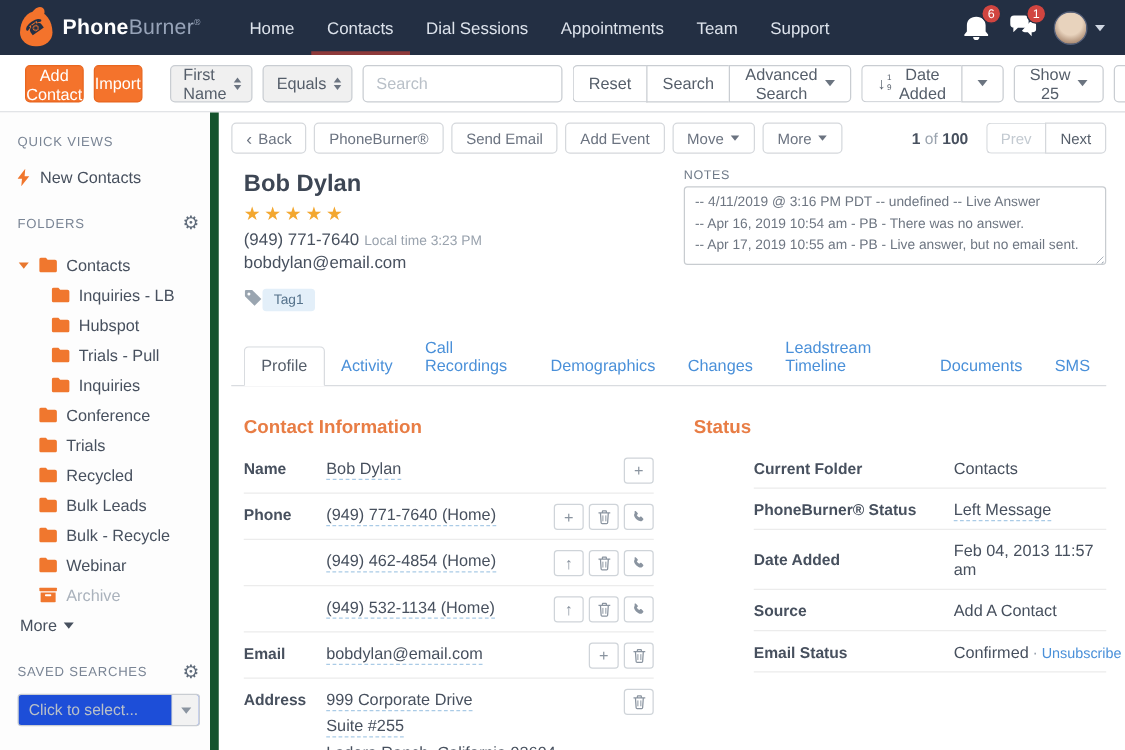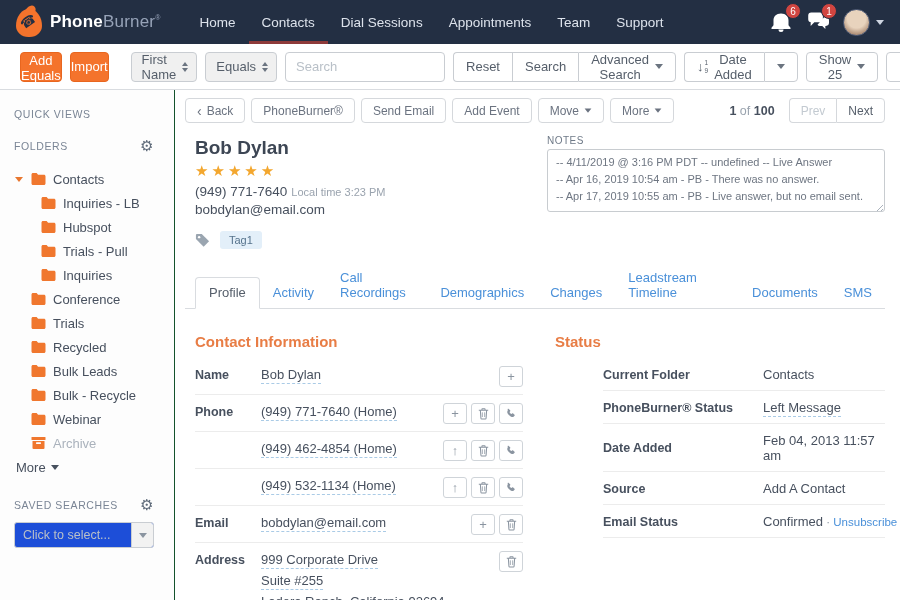--- a/index.html
+++ b/index.html
@@ -49,21 +49,21 @@
   .btn-group .btn-plain:last-child { border-radius:0 4px 4px 0; border-right-width:1px; }
   .btn-plain .caret { color:#6b7480; }
   .toolbar .right { margin-left:auto; display:flex; gap:8px; align-items:center; }
   .sort-icon { display:flex; align-items:center; gap:1px; }
   .sort-icon .arrow { font-size:13px; color:#555e6a; line-height:1; }
   .sort-icon .digits { display:flex; flex-direction:column; font-size:6.5px; line-height:1.1; color:#555e6a; }
   .gear { color:#5f6b7a; font-size:15px; line-height:1; }
 
   
   .content { display:flex; height:510px; }
-  .sidebar { width:175px; border-right:1px solid #14532d; background:#fdfdfd; padding:18px 20px 0 14px; flex-shrink:0; }
+  .sidebar { width:175px; border-right:7px solid #14532d; background:#fdfdfd; padding:18px 8px 0 14px; flex-shrink:0; }
   .sb-heading { font-size:10.5px; color:#7a8595; letter-spacing:.6px; display:flex; align-items:center; justify-content:space-between; margin-bottom:10px; }
   .sb-item { display:flex; align-items:center; gap:8px; color:#47505e; font-size:13px; padding:4px 0; cursor:pointer; }
   .sb-item svg { flex-shrink:0; }
   .folders { margin:14px 0 6px; }
   .f-row { display:flex; align-items:center; gap:7px; padding:4.5px 0; color:#47505e; cursor:pointer; }
   .f-row .tw { width:10px; display:flex; justify-content:center; color:#e8772f; }
   .f-row.lvl1 { padding-left:27px; }
   .f-row.muted span { color:#aab2bc; }
   .more-link { padding:5px 0 0 2px; color:#47505e; display:flex; align-items:center; gap:5px; cursor:pointer; }
   .more-link .caret { color:#47505e; }
@@ -85,21 +85,21 @@
   .pn-group .ct-btn:first-child { border-radius:4px 0 0 4px; color:#c3cad1; }
   .pn-group .ct-btn:last-child { border-radius:0 4px 4px 0; border-right-width:1px; color:#555e6a; }
 
   .contact-top { display:flex; margin-top:12px; }
   .cid { flex:1; padding-left:10px; padding-top:2px; }
   .cid-name { font-size:19px; font-weight:bold; color:#3d4654; }
   .stars { color:#f3a72f; font-size:15px; letter-spacing:3px; margin-top:3px; }
   .cid-phone { margin-top:4px; font-size:13.5px; color:#47505e; }
   .cid-phone .lt { font-size:11px; color:#9aa3ae; margin-left:4px; }
   .cid-email { margin-top:3px; font-size:13.5px; color:#47505e; }
-  .tagrow { margin-top:14px; display:flex; align-items:center; gap:10px; }
+  .tagrow { margin-top:14px; display:flex; align-items:flex-start; }
   .chip { background:#e3eff9; color:#56738c; font-size:11px; padding:3px 9px; border-radius:3px; cursor:pointer; }
 
   .notes-wrap { width:338px; flex-shrink:0; }
   .notes-label { font-size:10px; color:#6f7a88; letter-spacing:.5px; margin-bottom:3px; }
   .notes-box { width:338px; height:63px; border:1px solid #c8ccd0; border-radius:3px; resize:none; font-family:inherit; font-size:11px; color:#6e7682; line-height:1.55; padding:4px 8px; background:#fff; }
   .notes-resize { position:relative; }
   .notes-resize::after { content:""; position:absolute; right:2px; bottom:4px; width:9px; height:9px;
     background:repeating-linear-gradient(135deg, transparent 0 2px, #aab2bc 2px 3px); clip-path:polygon(100% 0, 100% 100%, 0 100%); }
   .view-all { display:block; margin:-1px auto 0; background:#fff; border:1px solid #c8ccd0; border-top:1px solid #fff; border-radius:0 0 4px 4px; color:#4a90d9; font-size:11.5px; padding:4px 16px 5px; cursor:pointer; font-family:inherit; }
 
@@ -165,21 +165,21 @@
         <span class="badge">1</span>
       </span>
       <span class="avatar-wrap">
         <span class="avatar"></span>
         <span class="caret"></span>
       </span>
     </div>
   </header>
 
   <div class="toolbar">
-    <button class="btn-orange add">Add Equals</button>
+    <button class="btn-orange add">Add Contact</button>
     <button class="btn-orange import">Import</button>
     <div class="sel field">
       <span>First Name</span>
       <span class="stepper">
           <i class="up"></i>
           <i class="dn"></i>
         </span>
     </div>
     <div class="sel">
       <span>Equals</span>
@@ -220,20 +220,26 @@
       <button class="btn-plain" style="border-radius:4px"></button>
     </div>
   </div>
 
   <div class="content">
 
     <aside class="sidebar">
       <div class="sb-heading">
           <span>QUICK VIEWS</span>
         </div>
+      <div class="sb-item">
+        <svg width="10" height="14" viewBox="0 0 10 14">
+            <path d="M6.2 0 0 8h3.6L3 14l6.4-8H5.7z" fill="#f0772e"></path>
+          </svg>
+        <span>New Contacts</span>
+      </div>
 
       <div class="sb-heading" style="margin-top:18px">
         <span>FOLDERS</span>
         <span class="gear">⚙</span>
       </div>
       <div class="folders">
         <div class="f-row">
           <span class="tw">
               <span class="caret" style="color:#e8772f"></span>
             </span>

